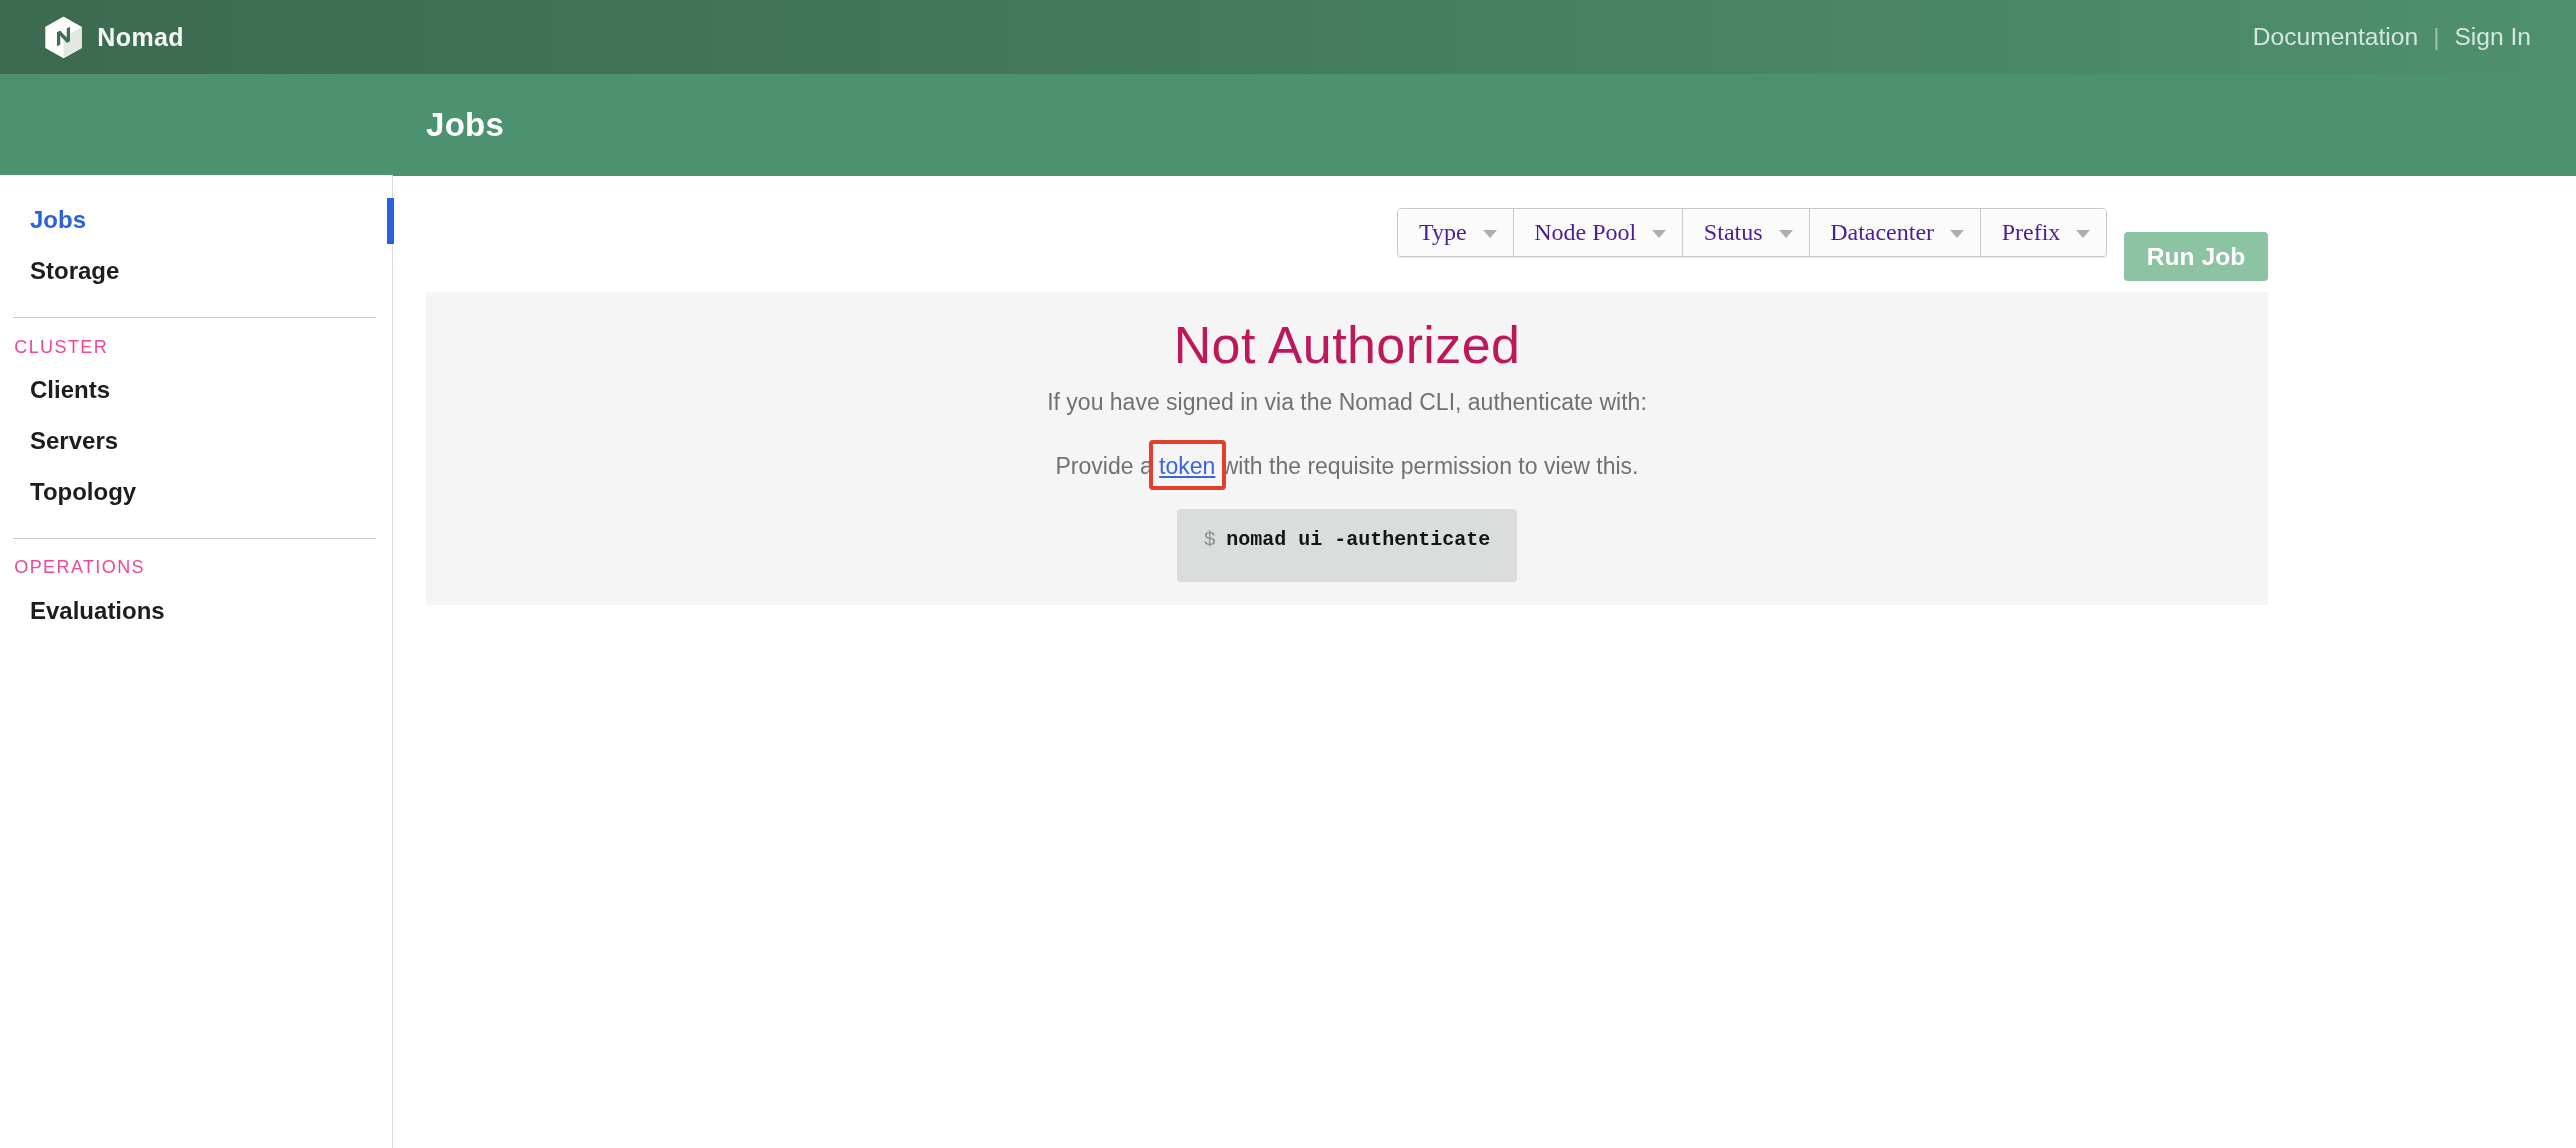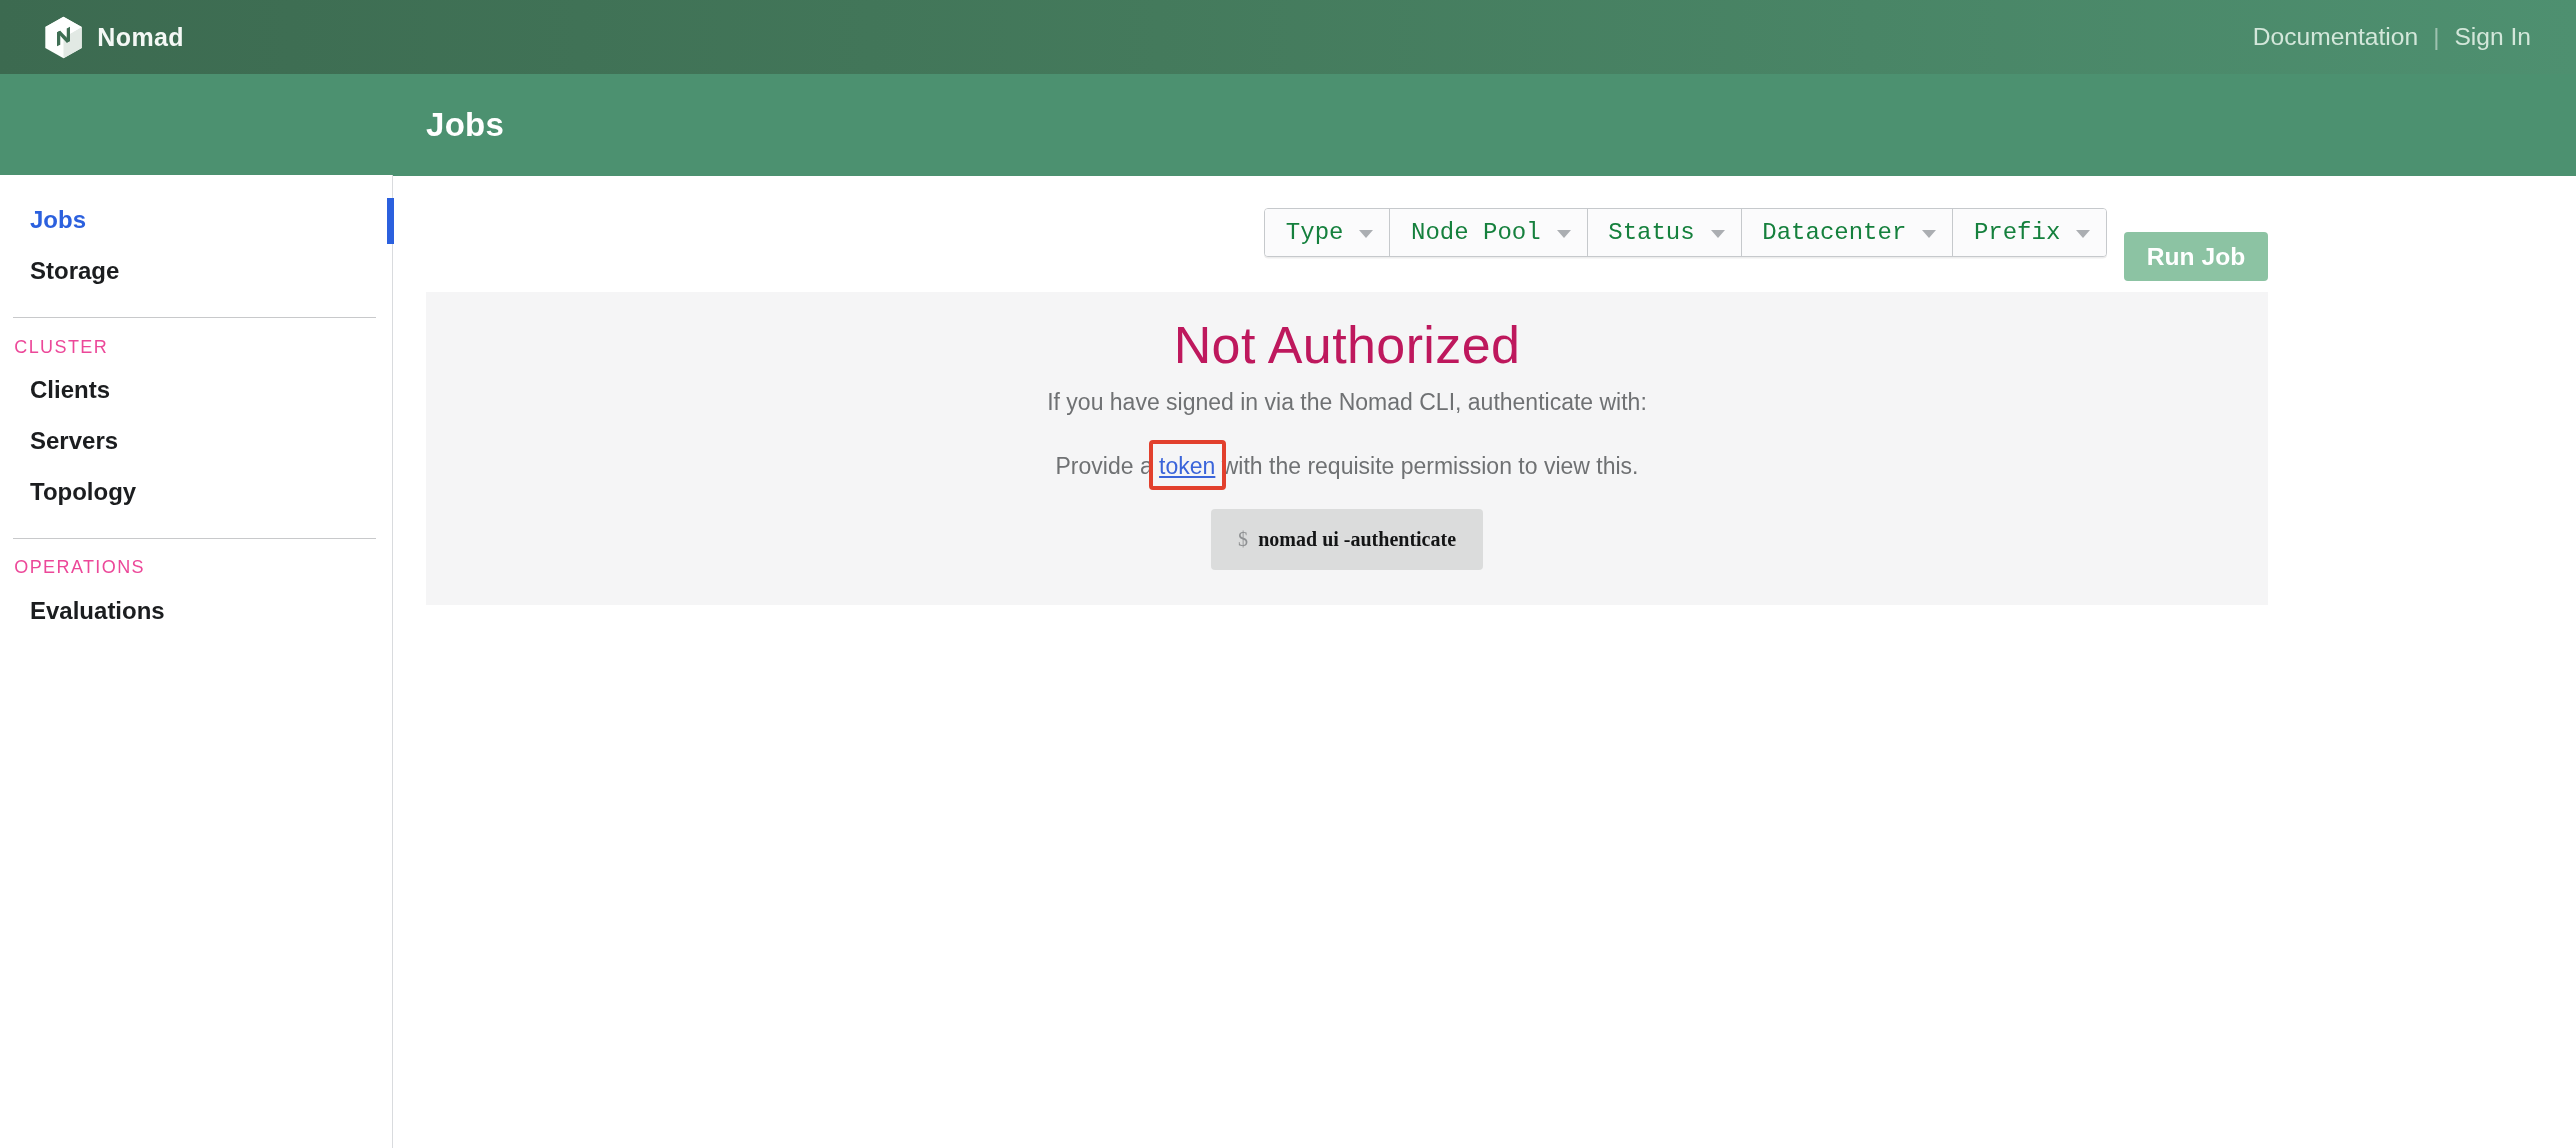--- a/index.html
+++ b/index.html
@@ -33,41 +33,41 @@
   .section-label{padding-left:14.3px;font-size:18px;line-height:22px;color:#ec4899;
                  letter-spacing:1.4px;margin:0 0 14.3px 0;font-weight:400;}
 
   
   .main{position:absolute;top:175px;left:395px;right:0;bottom:0;}
   .filters{position:absolute;top:33px;right:308px;height:49px;display:flex;gap:16.7px;}
   .filter-group{display:flex;align-items:stretch;background:#fbfbfc;border:1.6px solid #c6c9cc;
                 border-radius:4px;box-sizing:border-box;overflow:hidden;
                 box-shadow:0 1.6px 0 rgba(0,0,0,0.07);}
   .filter-btn{display:flex;align-items:center;gap:16px;padding:0 16px 0 20.6px;background:#fbfbfc;
-              border:none;border-left:1.6px solid #c6c9cc;font-family:Liberation Mono, monospace;font-size:24px;
-              color:#15803d;cursor:pointer;text-align:center;}
+              border:none;border-left:1.6px solid #c6c9cc;font-family:Liberation Serif, serif;font-size:24px;
+              color:#4c1d95;cursor:pointer;text-align:center;}
   .filter-btn:first-child{border-left:none;}
   .caret{width:0;height:0;border-left:7.1px solid transparent;border-right:7.1px solid transparent;
          border-top:8.7px solid #abaeb2;margin-top:2.4px;}
   .run-job-btn{width:144px;height:49px;background:#8cc3a3;border:none;border-radius:4px;
                color:#ffffff;font-family:inherit;font-size:24.6px;font-weight:700;cursor:default;margin-top:24px;}
 
   
   .panel{position:absolute;top:117px;left:31px;right:308px;height:313px;background:#f5f5f6;
          text-align:center;box-sizing:border-box;padding-top:33px;}
   .na-heading{margin:0 0 24px 0;font-size:52px;font-weight:400;color:#be185d;line-height:40px;
               letter-spacing:0.4px;}
   .na-line{margin:0 0 29px 0;font-size:23px;color:#6f7173;line-height:27px;}
   .na-line.second{margin-bottom:37px;}
   .token-wrap{position:relative;display:inline-block;}
   .red-box{position:absolute;left:-10.3px;right:-10.3px;top:-12.7px;bottom:-10.3px;
            border:4px solid #e2402d;border-radius:4px;pointer-events:none;}
   .token-link{color:#3a64da;text-decoration:underline;cursor:pointer;}
-  .code-block{display:inline-block;height:61px;line-height:61px;padding:0 27px;background:#dbdcdc;
-              border-radius:4px;font-family:Liberation Serif, serif;font-size:20px;}
+  .code-block{display:inline-block;height:73px;line-height:61px;padding:0 27px;background:#dbdcdc;
+              border-radius:4px;font-family:Liberation Mono, monospace;font-size:20px;}
   .code-prompt{color:#8e9092;margin-right:10.3px;}
   .code-command{color:#141516;font-weight:700;}
 </style>
 </head>
 <body>
 
 <div class="app">
 
   <header class="topbar">
     <a class="brand-group">

